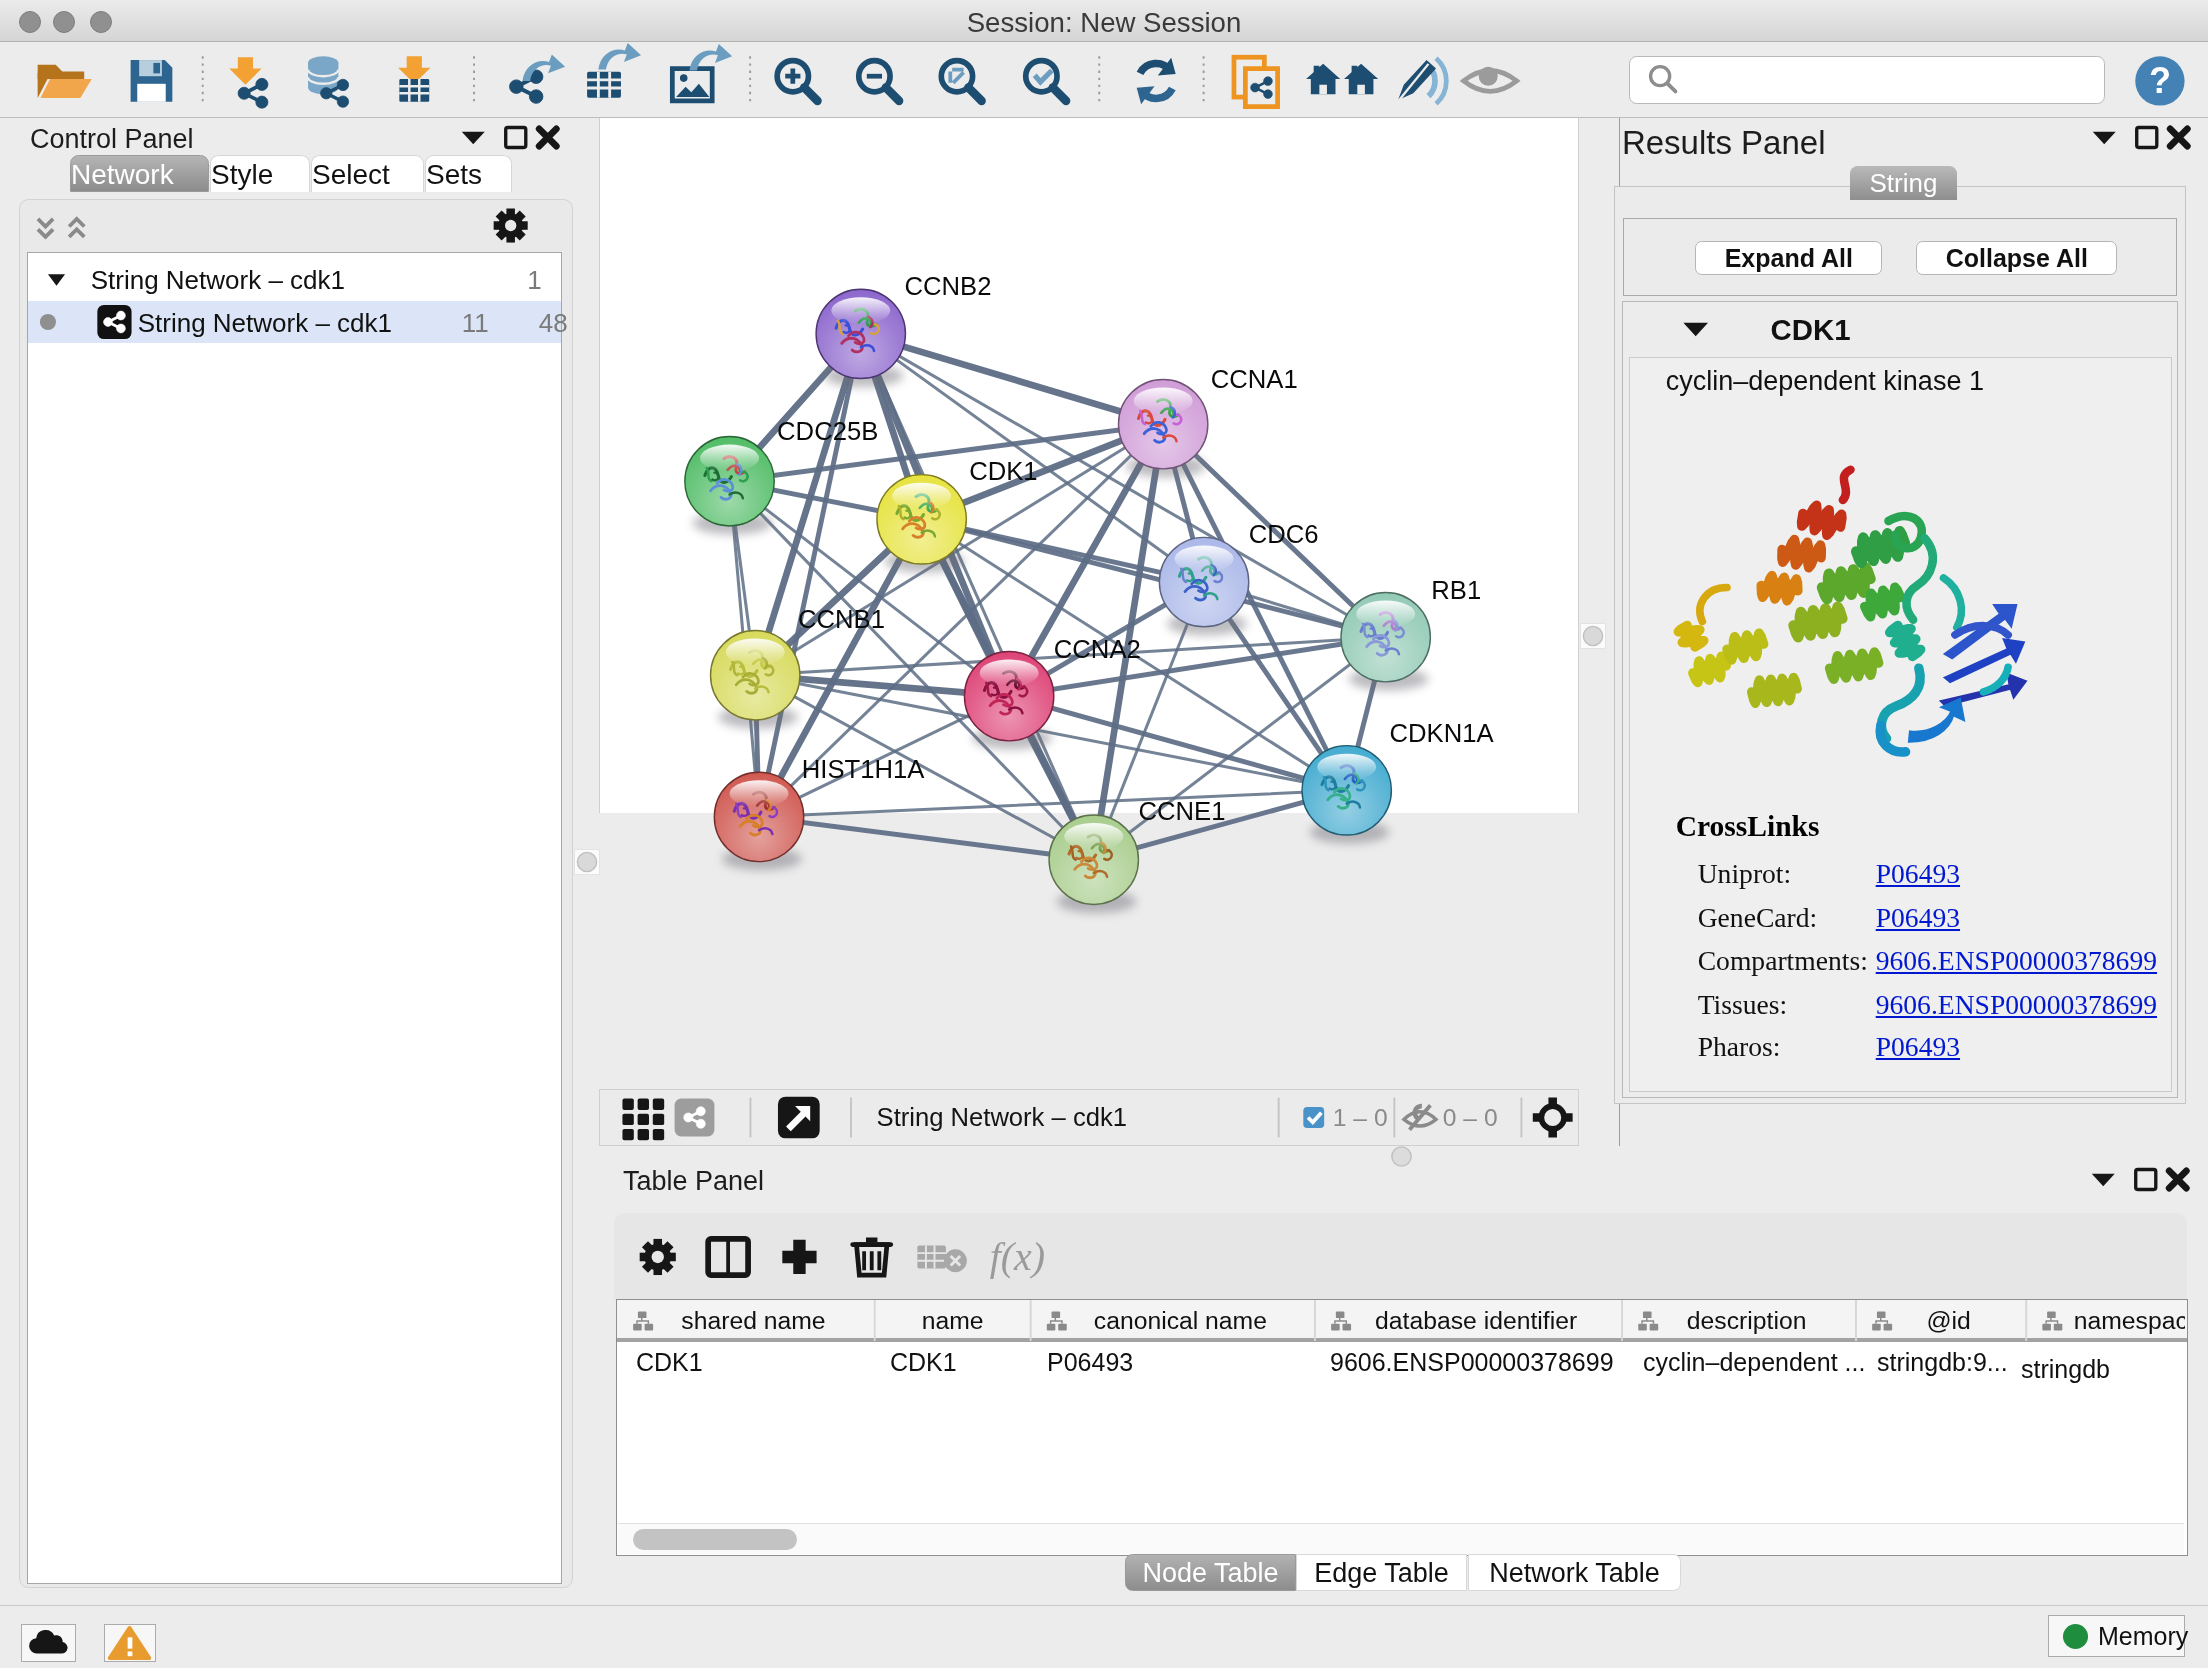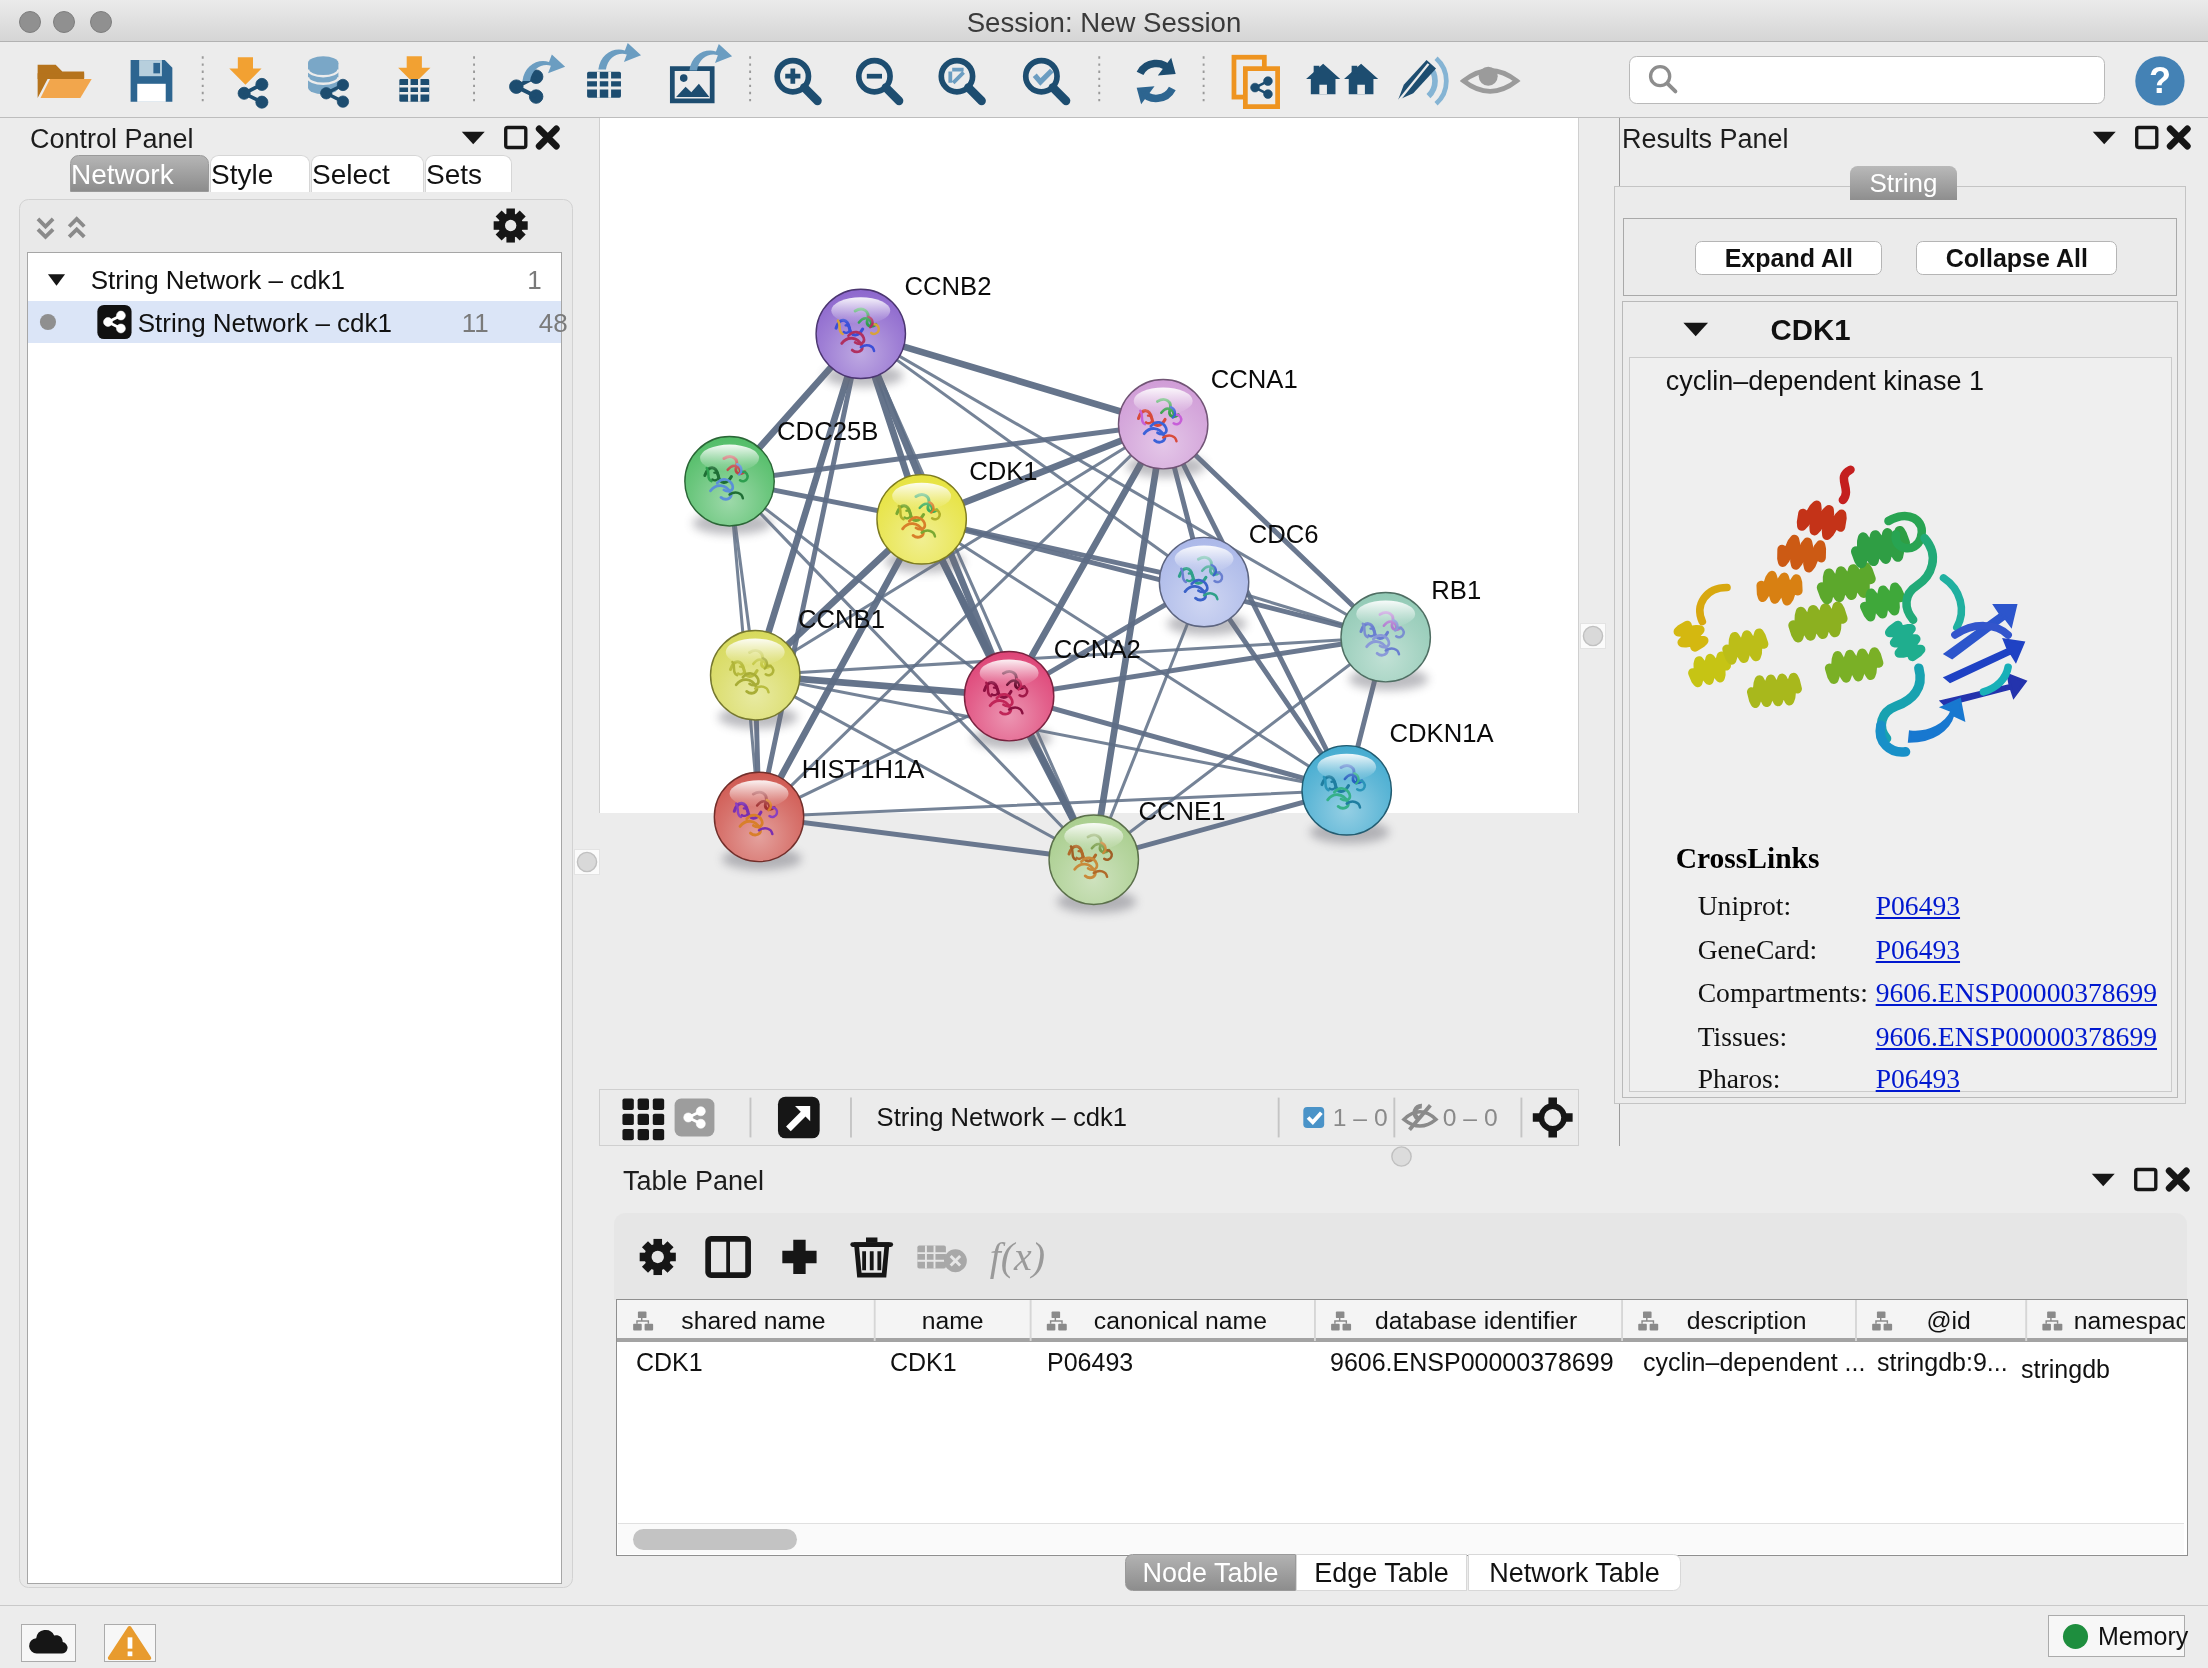--- a/index.html
+++ b/index.html
@@ -16,28 +16,28 @@
 #cp-box{position:absolute;left:19px;top:199px;width:554px;height:1389px;background:#e9e9e9;border:1px solid #d2d2d2;border-radius:9.5px;box-sizing:border-box;}
 #cp-selline{position:absolute;left:0px;top:0px;width:100%;height:52px;font-size:25px;color:#111;text-align:center;line-height:52px;}
 #cp-list{position:absolute;left:6.7px;top:52px;width:535px;height:1332px;background:#fff;border:1px solid #a6a6a6;box-sizing:border-box;}
 .cprow{position:absolute;left:0;width:100%;height:42px;font-size:26px;color:#111;}
 #cp-row2{background:#dbe5f7;}
 
 #canvas{position:absolute;left:599px;top:118px;width:980px;height:695px;background:#fff;border-left:1px solid #cfcfcf;border-right:1px solid #cfcfcf;box-sizing:border-box;}
 #canvastb{position:absolute;left:599px;top:1089px;width:980px;height:57px;background:#ebebeb;border:1px solid #cfcfcf;border-width:1px 1px 1px 1px;box-sizing:border-box;}
 
 #rp{position:absolute;left:1619px;top:118px;width:590px;height:1028px;background:#ececec;border-left:1px solid #9b9b9b;box-sizing:border-box;}
-#rp-title{position:absolute;left:1.9px;top:5.7px;font-size:27px;color:#1d1d1d;}
+#rp-title{position:absolute;left:1.9px;top:5.7px;font-size:33px;color:#1d1d1d;}
 #stringtab{position:absolute;z-index:3;left:230px;top:48px;width:107px;height:34px;background:linear-gradient(#b9b9b9,#8e8e8e);border-radius:7.6px 7.6px 0 0;color:#fff;font-size:26px;text-align:center;line-height:34px;}
 #rp-box{position:absolute;left:-5.7px;top:68px;width:572px;height:918px;background:#ebebeb;border:1px solid #c4c4c4;box-sizing:border-box;}
 .rbtn{position:absolute;top:54px;height:34px;background:#fff;border:1px solid #b5b5b5;border-radius:6.7px;box-sizing:border-box;font-size:25px;font-weight:bold;color:#111;text-align:center;line-height:32px;}
 #cdk-box{position:absolute;left:6.7px;top:114px;width:556px;height:797px;background:#ececec;border:1px solid #b9b9b9;box-sizing:border-box;}
 #cdk-hdr{position:absolute;left:0;top:0;width:100%;height:55px;}
 #cdk-content{position:absolute;left:5.7px;top:55px;width:543px;height:735px;background:#efefef;border:1px solid #cbcbcb;box-sizing:border-box;}
-.serif{font-family:"Liberation Serif",serif;margin-top:32px;}
+.serif{font-family:"Liberation Serif",serif;}
 .xl-label{position:absolute;font-size:27.6px;color:#111;}
 .xl-link{position:absolute;font-size:27.6px;color:#0018cf;text-decoration:underline;}
 
 #tp-title{position:absolute;left:623px;top:1166px;font-size:27px;color:#1d1d1d;}
 #tp-toolbar{position:absolute;left:614px;top:1213px;width:1573px;height:87px;background:#e6e6e6;border-radius:11.4px 11.4px 0 0;}
 #tbl{position:absolute;left:616px;top:1299px;width:1572px;height:257px;background:#fff;border:1.9px solid #8f8f8f;box-sizing:border-box;}
 #tbl-hdr{position:absolute;left:0;top:0;width:100%;height:42px;background:#f4f4f4;border-bottom:4px solid #a3a3a3;box-sizing:border-box;font-size:25px;color:#111;}
 .td{position:absolute;top:42px;height:40px;line-height:40px;font-size:25px;color:#111;}
 #tbl-scroll{position:absolute;left:1px;bottom:1px;width:1566px;height:30px;background:#fafafa;border-top:1px solid #e0e0e0;}
 #tbl-thumb{position:absolute;left:15px;top:4.8px;width:164px;height:21px;background:#c3c3c3;border-radius:10.5px;}

